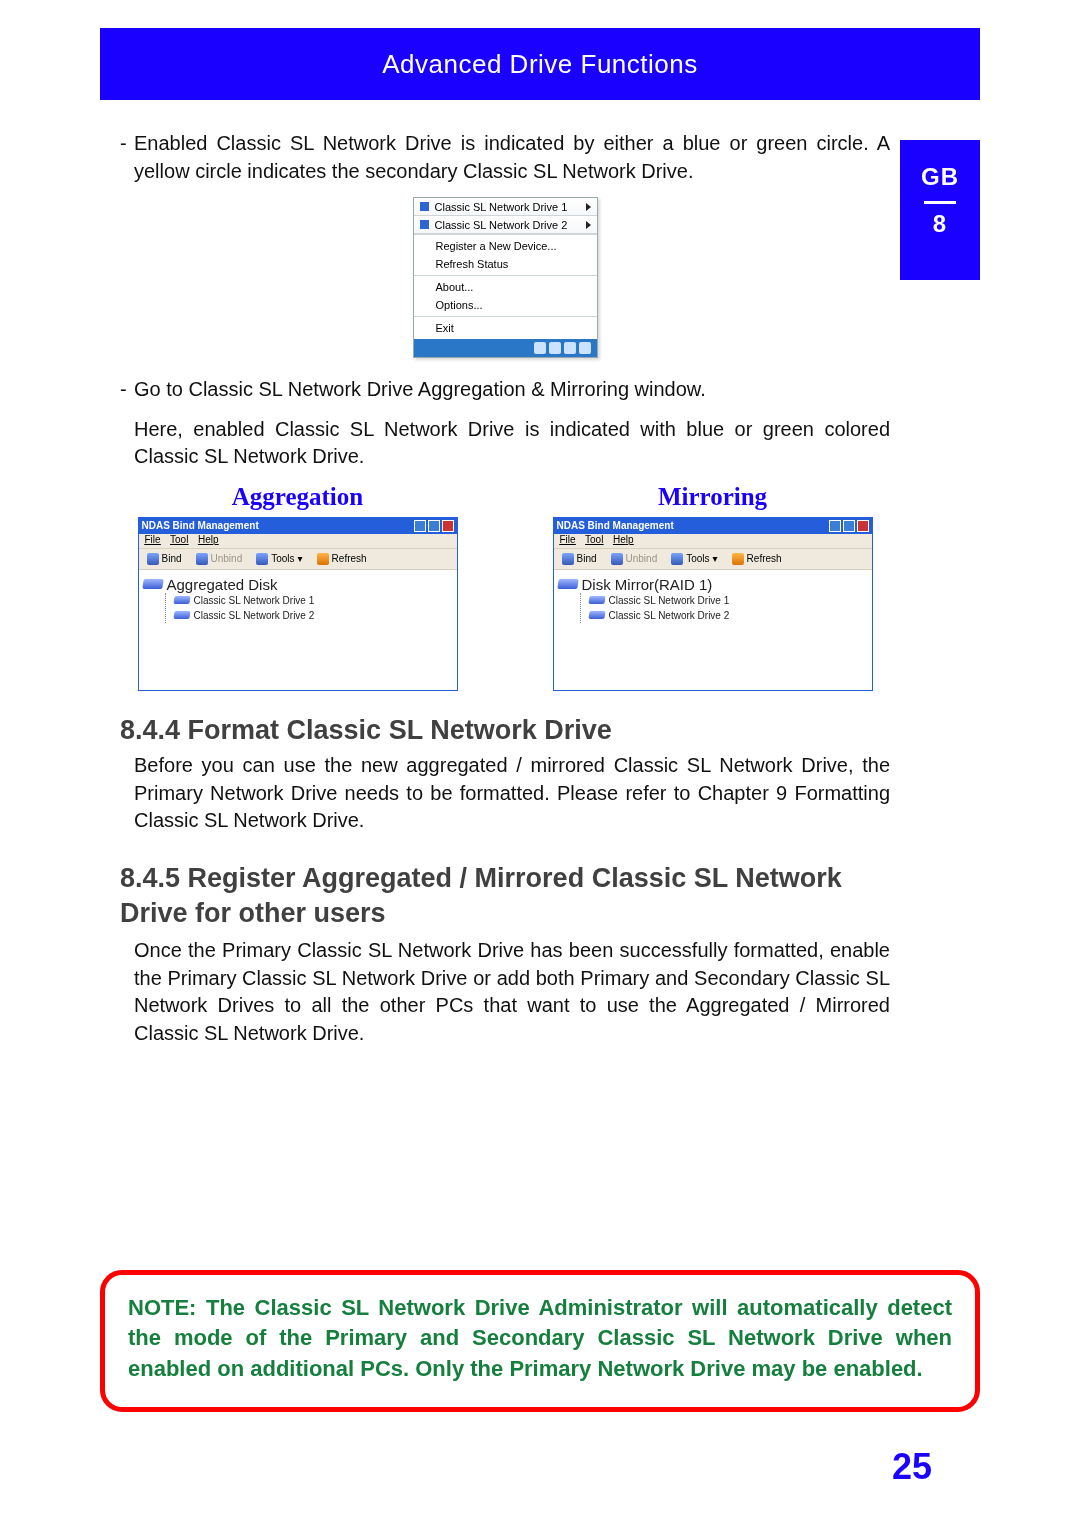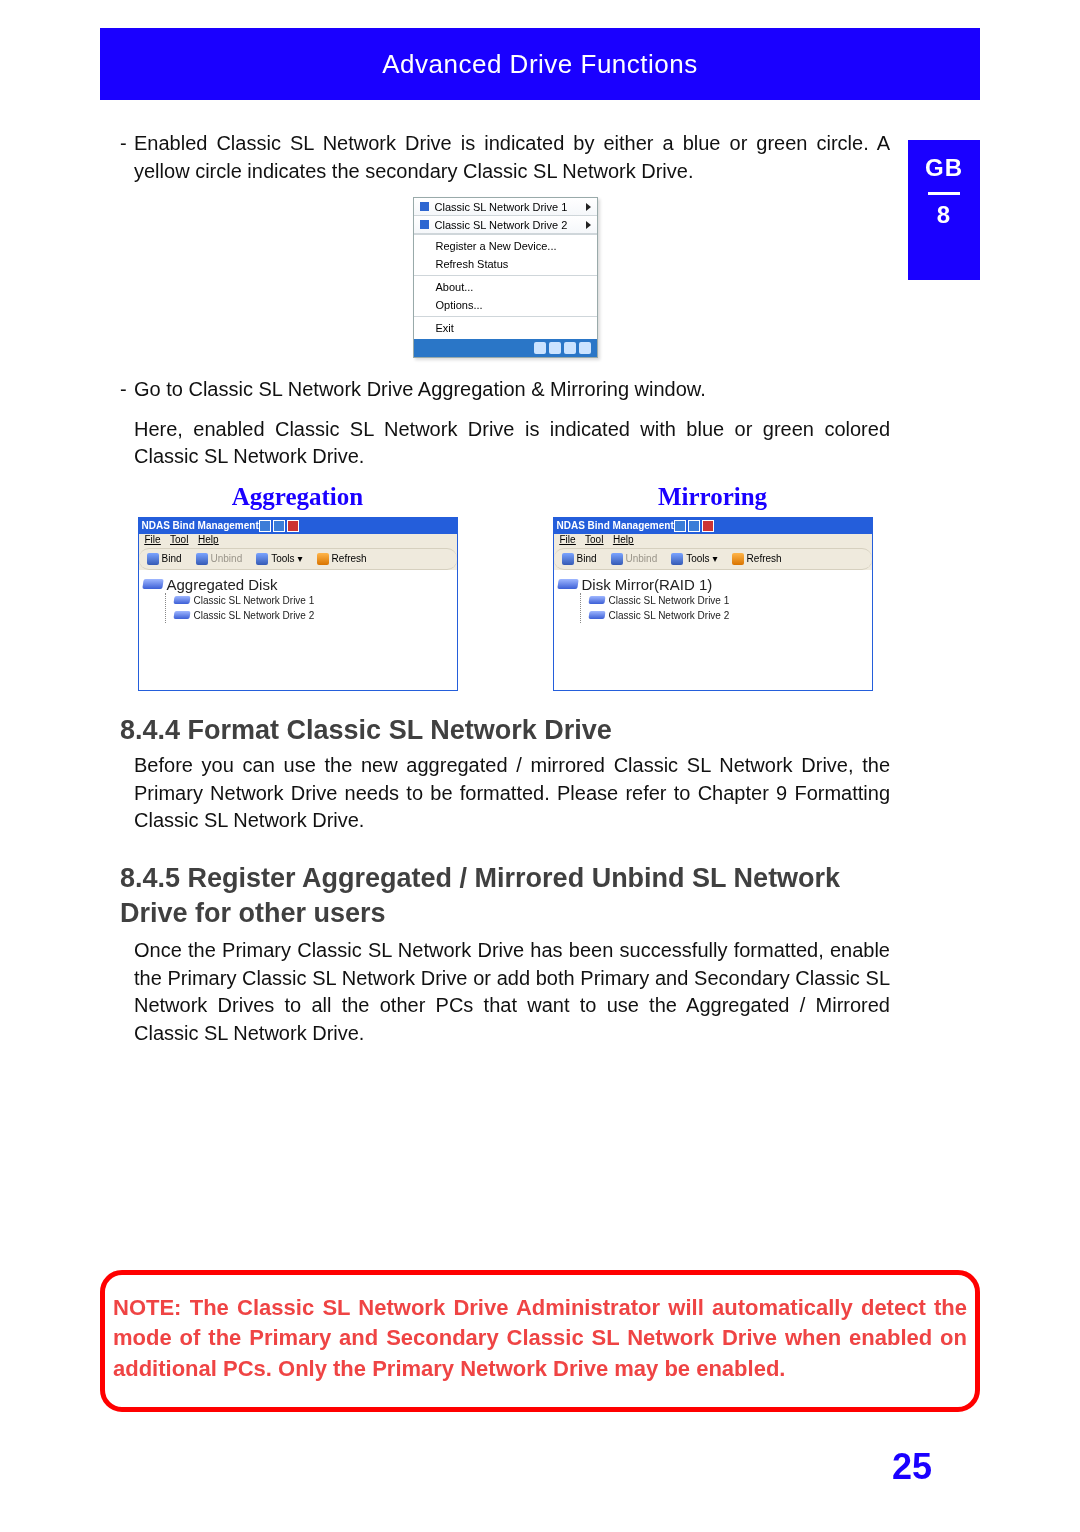--- a/index.html
+++ b/index.html
@@ -21,29 +21,29 @@
     display: flex;
     align-items: center;
     justify-content: center;
     font-size: 26px;
     letter-spacing: 0.5px;
   }
   .side-tab {
     position: absolute;
     right: 100px;
     top: 140px;
-    width: 72px;
+    width: 80px;
     height: 140px;
     background: #1a00ff;
     color: #fff;
     display: flex;
     flex-direction: column;
     align-items: center;
     justify-content: flex-start;
-    padding-top: 14px;
+    padding-top: 23px;
     font-size: 24px;
     font-weight: 900;
     letter-spacing: 1px;
     text-align: center;
   }
   .side-tab .bar { width: 32px; height: 3px; background: #fff; margin: 10px 0 6px; }
   .content {
     position: absolute;
     left: 120px;
     right: 190px;
@@ -89,53 +89,53 @@
     font-size:25px; margin-bottom:6px;
   }
   .bind-window {
     width: 320px;
     border:1px solid #245edb;
     background:#efeadd;
     font-family: Tahoma, Arial, sans-serif;
     font-size:10px;
   }
   .bind-window .titlebar {
-    background:#245edb; color:#fff; display:flex; align-items:center; 
+    background:#245edb; color:#fff; display:flex; align-items:center; justify-content:space-between;
     height:16px; padding:0 3px; font-size:10px; font-weight:bold;
   }
   .bind-window .titlebar .wbtns { display:flex; gap:2px; }
   .bind-window .wbtn { width:12px;height:12px;background:#c33;border:1px solid #fff; }
   .bind-window .wbtn.min { background:#3c7dd8; }
   .bind-window .wbtn.max { background:#3c7dd8; }
   .bind-window .menubar { height:14px; padding:0 6px; color:#000; }
   .bind-window .menubar span { text-decoration:underline; margin-right:2px; }
   .bind-window .toolbar {
     height:22px; border-top:1px solid #d6d0bf; border-bottom:1px solid #d6d0bf;
-    display:flex; align-items:center; gap:14px; padding:0 8px;border-radius:10px;
+    display:flex; align-items:center; gap:14px; padding:0 8px;
   }
   .bind-window .toolbar .tbtn { display:flex; align-items:center; gap:3px; color:#000; }
   .bind-window .toolbar .tbtn.disabled { color:#9a958a; }
   .bind-window .toolbar .ticon { width:12px;height:12px;background:linear-gradient(#7aa3ff,#355ab5);border-radius:2px; }
   .bind-window .toolbar .ticon.orange { background:linear-gradient(#ffb54a,#d97400); }
   .bind-window .tree { background:#fff; height:120px; padding:6px 4px; }
   .bind-window .tree .root { display:flex; align-items:center; gap:4px; font-size:15px; }
   .bind-window .tree .root .chip { width:20px;height:10px;background:linear-gradient(#9fb7ff,#3c5fd6);border-radius:2px;transform:skewX(-8deg); }
   .bind-window .tree .branch { margin-left:22px; border-left:1px dotted #888; }
   .bind-window .tree .node { display:flex;align-items:center;gap:4px; padding:2px 0 2px 8px; font-size:10px; }
   .bind-window .tree .node .chip-sm { width:16px;height:8px;background:linear-gradient(#9fb7ff,#3c5fd6);border-radius:2px;transform:skewX(-8deg); }
   .subhead {
     font-family:"Trebuchet MS","Segoe UI",sans-serif;
     font-weight:900; font-size:27px; margin-bottom:6px; color:#404040;
   }
   .note-box {
     position:absolute;
     left:100px; right:100px;
     border:5px solid #ff0000; border-radius:22px;
-    padding:18px 8px 22px;
-    color:#ef4444;
+    padding:18px 23px 22px;
+    color:#15803d;
     font-family:"Trebuchet MS","Segoe UI",sans-serif;
     font-weight:900; font-size:22px; line-height:1.4;
     text-align:justify;
     bottom: 120px;
   }
   .page-num {
     position:absolute; right:148px; bottom:44px;
     color:#1a00ff; font-family:"Trebuchet MS","Segoe UI",sans-serif;
     font-weight:900; font-size:36px;
   }
@@ -303,21 +303,21 @@
                 </div>
             </div>
           </div>
         </div>
       </div>
     </div>
 
     <div class="subhead">8.4.4 Format Classic SL Network Drive</div>
     <div class="body-text" style="padding-left:14px;margin-bottom:26px">Before you can use the new aggregated / mirrored Classic SL Network Drive, the Primary Network Drive needs to be formatted. Please refer to Chapter 9 Formatting Classic SL Network Drive.</div>
 
-    <div class="subhead" style="line-height:1.3">8.4.5 Register Aggregated / Mirrored Unbind SL Network Drive for other users</div>
+    <div class="subhead" style="line-height:1.3">8.4.5 Register Aggregated / Mirrored Classic SL Network Drive for other users</div>
     <div class="body-text" style="padding-left:14px">Once the Primary Classic SL Network Drive has been successfully formatted, enable the Primary Classic SL Network Drive or add both Primary and Secondary Classic SL Network Drives to all the other PCs that want to use the Aggregated / Mirrored Classic SL Network Drive.</div>
 
   </div>
 
   <div class="note-box">
     <span>NOTE: The Classic SL Network Drive Administrator will automatically detect the mode of the Primary and Secondary Classic SL Network Drive when enabled on additional PCs. Only the Primary Network Drive may be enabled.</span>
   </div>
 
   <div class="page-num">25</div>
 </div>

